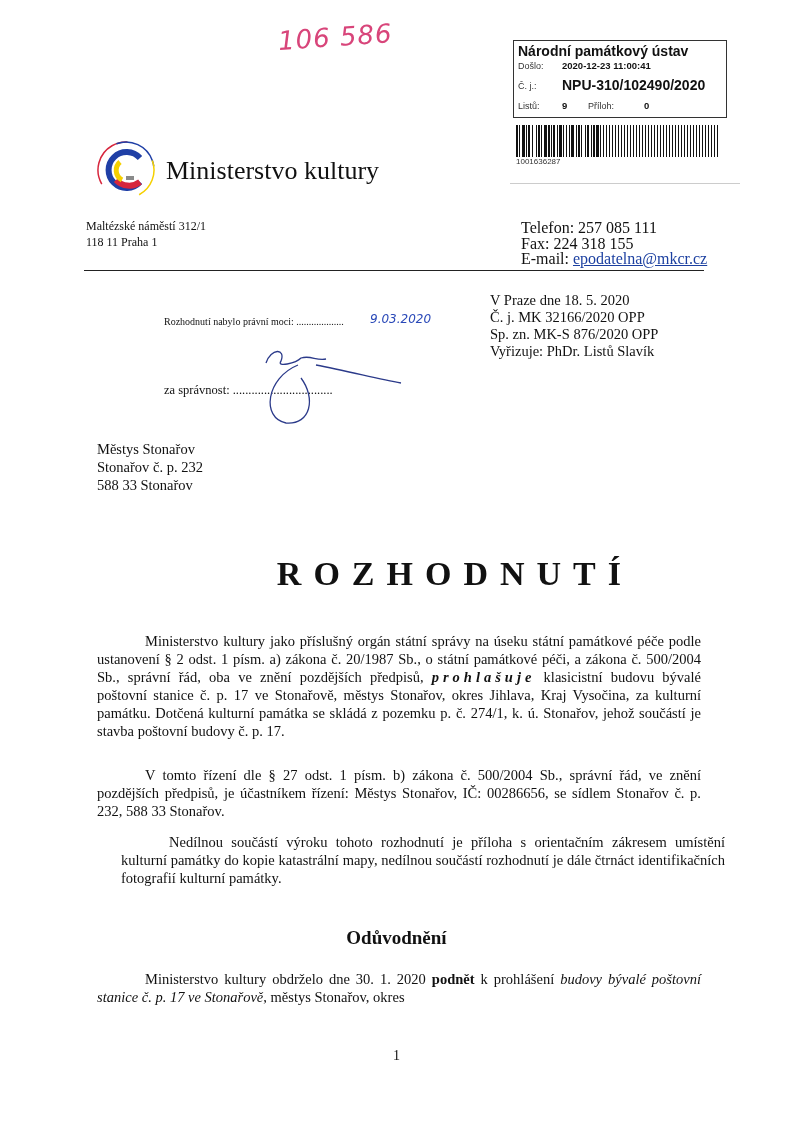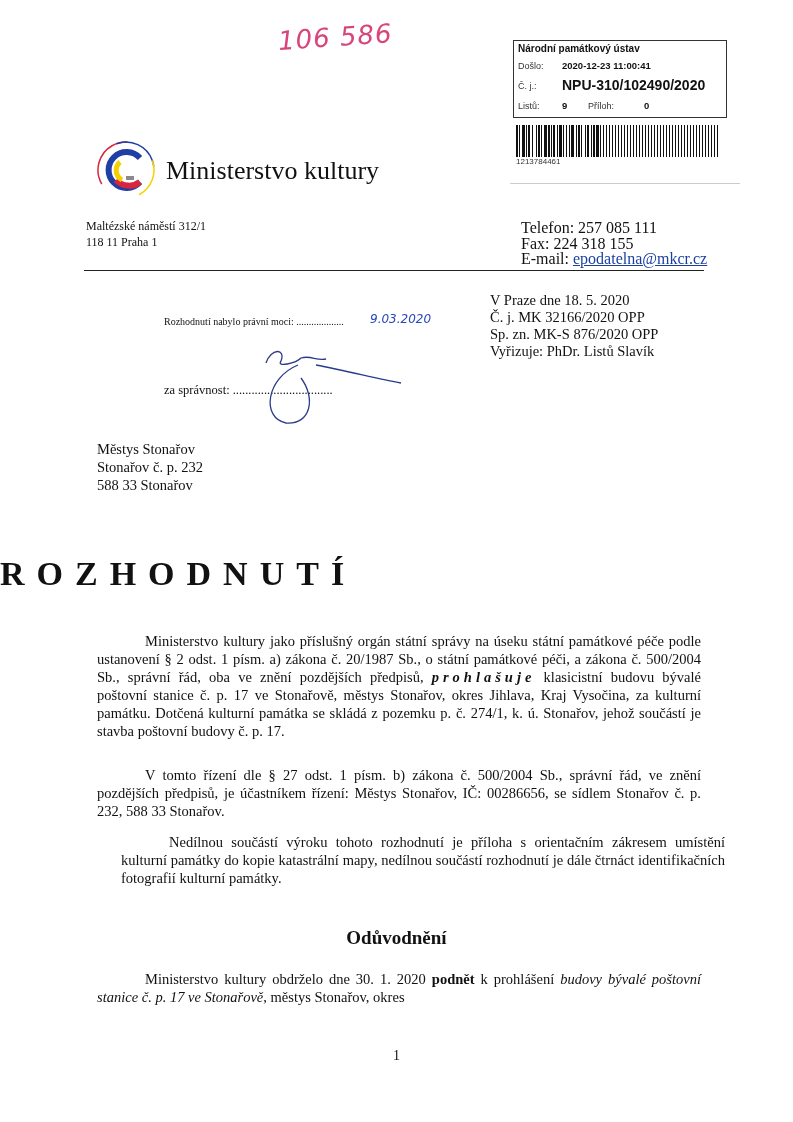--- a/index.html
+++ b/index.html
@@ -7,21 +7,21 @@
          font-family:"Liberation Serif", serif; color:#111; }
   .abs { position:absolute; }
 
   
   .hand-num { left:278px; top:22px; font-family:"DejaVu Sans", sans-serif; font-style:italic;
               font-size:26px; color:#d8457a; letter-spacing:1px; transform:rotate(-4deg); font-weight:300; }
 
   
   .stamp { left:513px; top:40px; width:212px; height:76px; border:1px solid #333;
            font-family:"Liberation Sans", sans-serif; color:#111; }
-  .stamp .t1 { position:absolute; left:4px; top:2px; font-size:10px; font-weight:bold; }
+  .stamp .t1 { position:absolute; left:4px; top:2px; font-size:14px; font-weight:bold; }
   .stamp .lbl { position:absolute; font-size:9px; color:#333; }
   .stamp .val { position:absolute; font-size:9.5px; font-weight:bold; }
   .stamp .big { position:absolute; left:48px; top:36px; font-size:14px; font-weight:bold; }
 
   .barcode { left:516px; top:125px; width:206px; height:32px; display:flex; gap:0; }
   .barcode span { display:block; height:100%; background:#111; }
   .barcode-num { left:516px; top:157px; font-family:"Liberation Sans", sans-serif; font-size:8px; color:#333; }
   .stamp-rule { left:510px; top:183px; width:230px; height:1px; background:#ccc; }
 
   
@@ -34,21 +34,21 @@
   .header-rule { left:84px; top:270px; width:620px; height:1px; background:#222; }
 
   .meta { left:490px; top:292px; font-size:14.5px; line-height:17px; }
   .legal { left:164px; top:316px; font-size:10px; }
   .legal-date { left:370px; top:312px; font-family:"DejaVu Sans", sans-serif; font-size:12px; color:#2a49b8; font-style:italic; }
   .corr { left:164px; top:363px; font-size:12.5px;margin-top:20px; }
   .sig { left:256px; top:343px; width:150px; height:82px; }
 
   .recipient { left:97px; top:440px; font-size:14.5px; line-height:18px; }
 
-  .title { left:0; width:633px; top:555px; text-align:left; font-size:34px; font-weight:bold; letter-spacing:12px; }
+  .title { left:0; width:633px; top:555px; text-align:right; font-size:34px; font-weight:bold; letter-spacing:12px; }
 
   .para { left:97px; width:604px; font-size:14.5px; line-height:18px; text-align:justify; }
   .para .indent { display:inline-block; width:48px; }
   .para .spaced { font-weight:bold; font-style:italic; letter-spacing:4px; }
   .p1 { top:632px; }
   .p2 { top:766px; }
   .p3 { top:833px;margin-left:24px; }
 
   .subhead { left:0; width:793px; top:927px; text-align:center; font-size:19px; font-weight:bold; }
   .p4 { top:970px; }
@@ -202,21 +202,21 @@
     <span style="width: 2px; background: rgb(255, 255, 255);"></span>
     <span style="width: 1px; background: rgb(17, 17, 17);"></span>
     <span style="width: 2px; background: rgb(255, 255, 255);"></span>
     <span style="width: 1px; background: rgb(17, 17, 17);"></span>
     <span style="width: 2px; background: rgb(255, 255, 255);"></span>
     <span style="width: 1px; background: rgb(17, 17, 17);"></span>
     <span style="width: 2px; background: rgb(255, 255, 255);"></span>
     <span style="width: 1px; background: rgb(17, 17, 17);"></span>
     <span style="width: 2px; background: rgb(255, 255, 255);"></span>
   </div>
-<div class="abs barcode-num">1213784461</div>
+<div class="abs barcode-num">1001636287</div>
 <div class="abs stamp-rule"></div>
 
 <svg class="abs logo" viewBox="0 0 60 60">
   <circle cx="30" cy="30" r="28" fill="none" stroke="#d7263d" stroke-width="1.5" stroke-dasharray="60 200" transform="rotate(150 30 30)"></circle>
   <circle cx="30" cy="30" r="28" fill="none" stroke="#1f3fa6" stroke-width="1.5" stroke-dasharray="50 200" transform="rotate(250 30 30)"></circle>
   <circle cx="30" cy="30" r="28" fill="none" stroke="#f5d000" stroke-width="1.5" stroke-dasharray="40 200" transform="rotate(340 30 30)"></circle>
   <path d="M44 18 A18 18 0 1 0 44 42" fill="none" stroke="#1f3fa6" stroke-width="6"></path>
   <path d="M20 40 A18 18 0 0 0 44 42" fill="none" stroke="#d7263d" stroke-width="6"></path>
   <path d="M24 22 A11 11 0 0 0 26 40" fill="none" stroke="#f5d000" stroke-width="5"></path>
   <path d="M30 38 L38 38" stroke="#8a8a8a" stroke-width="4"></path>

